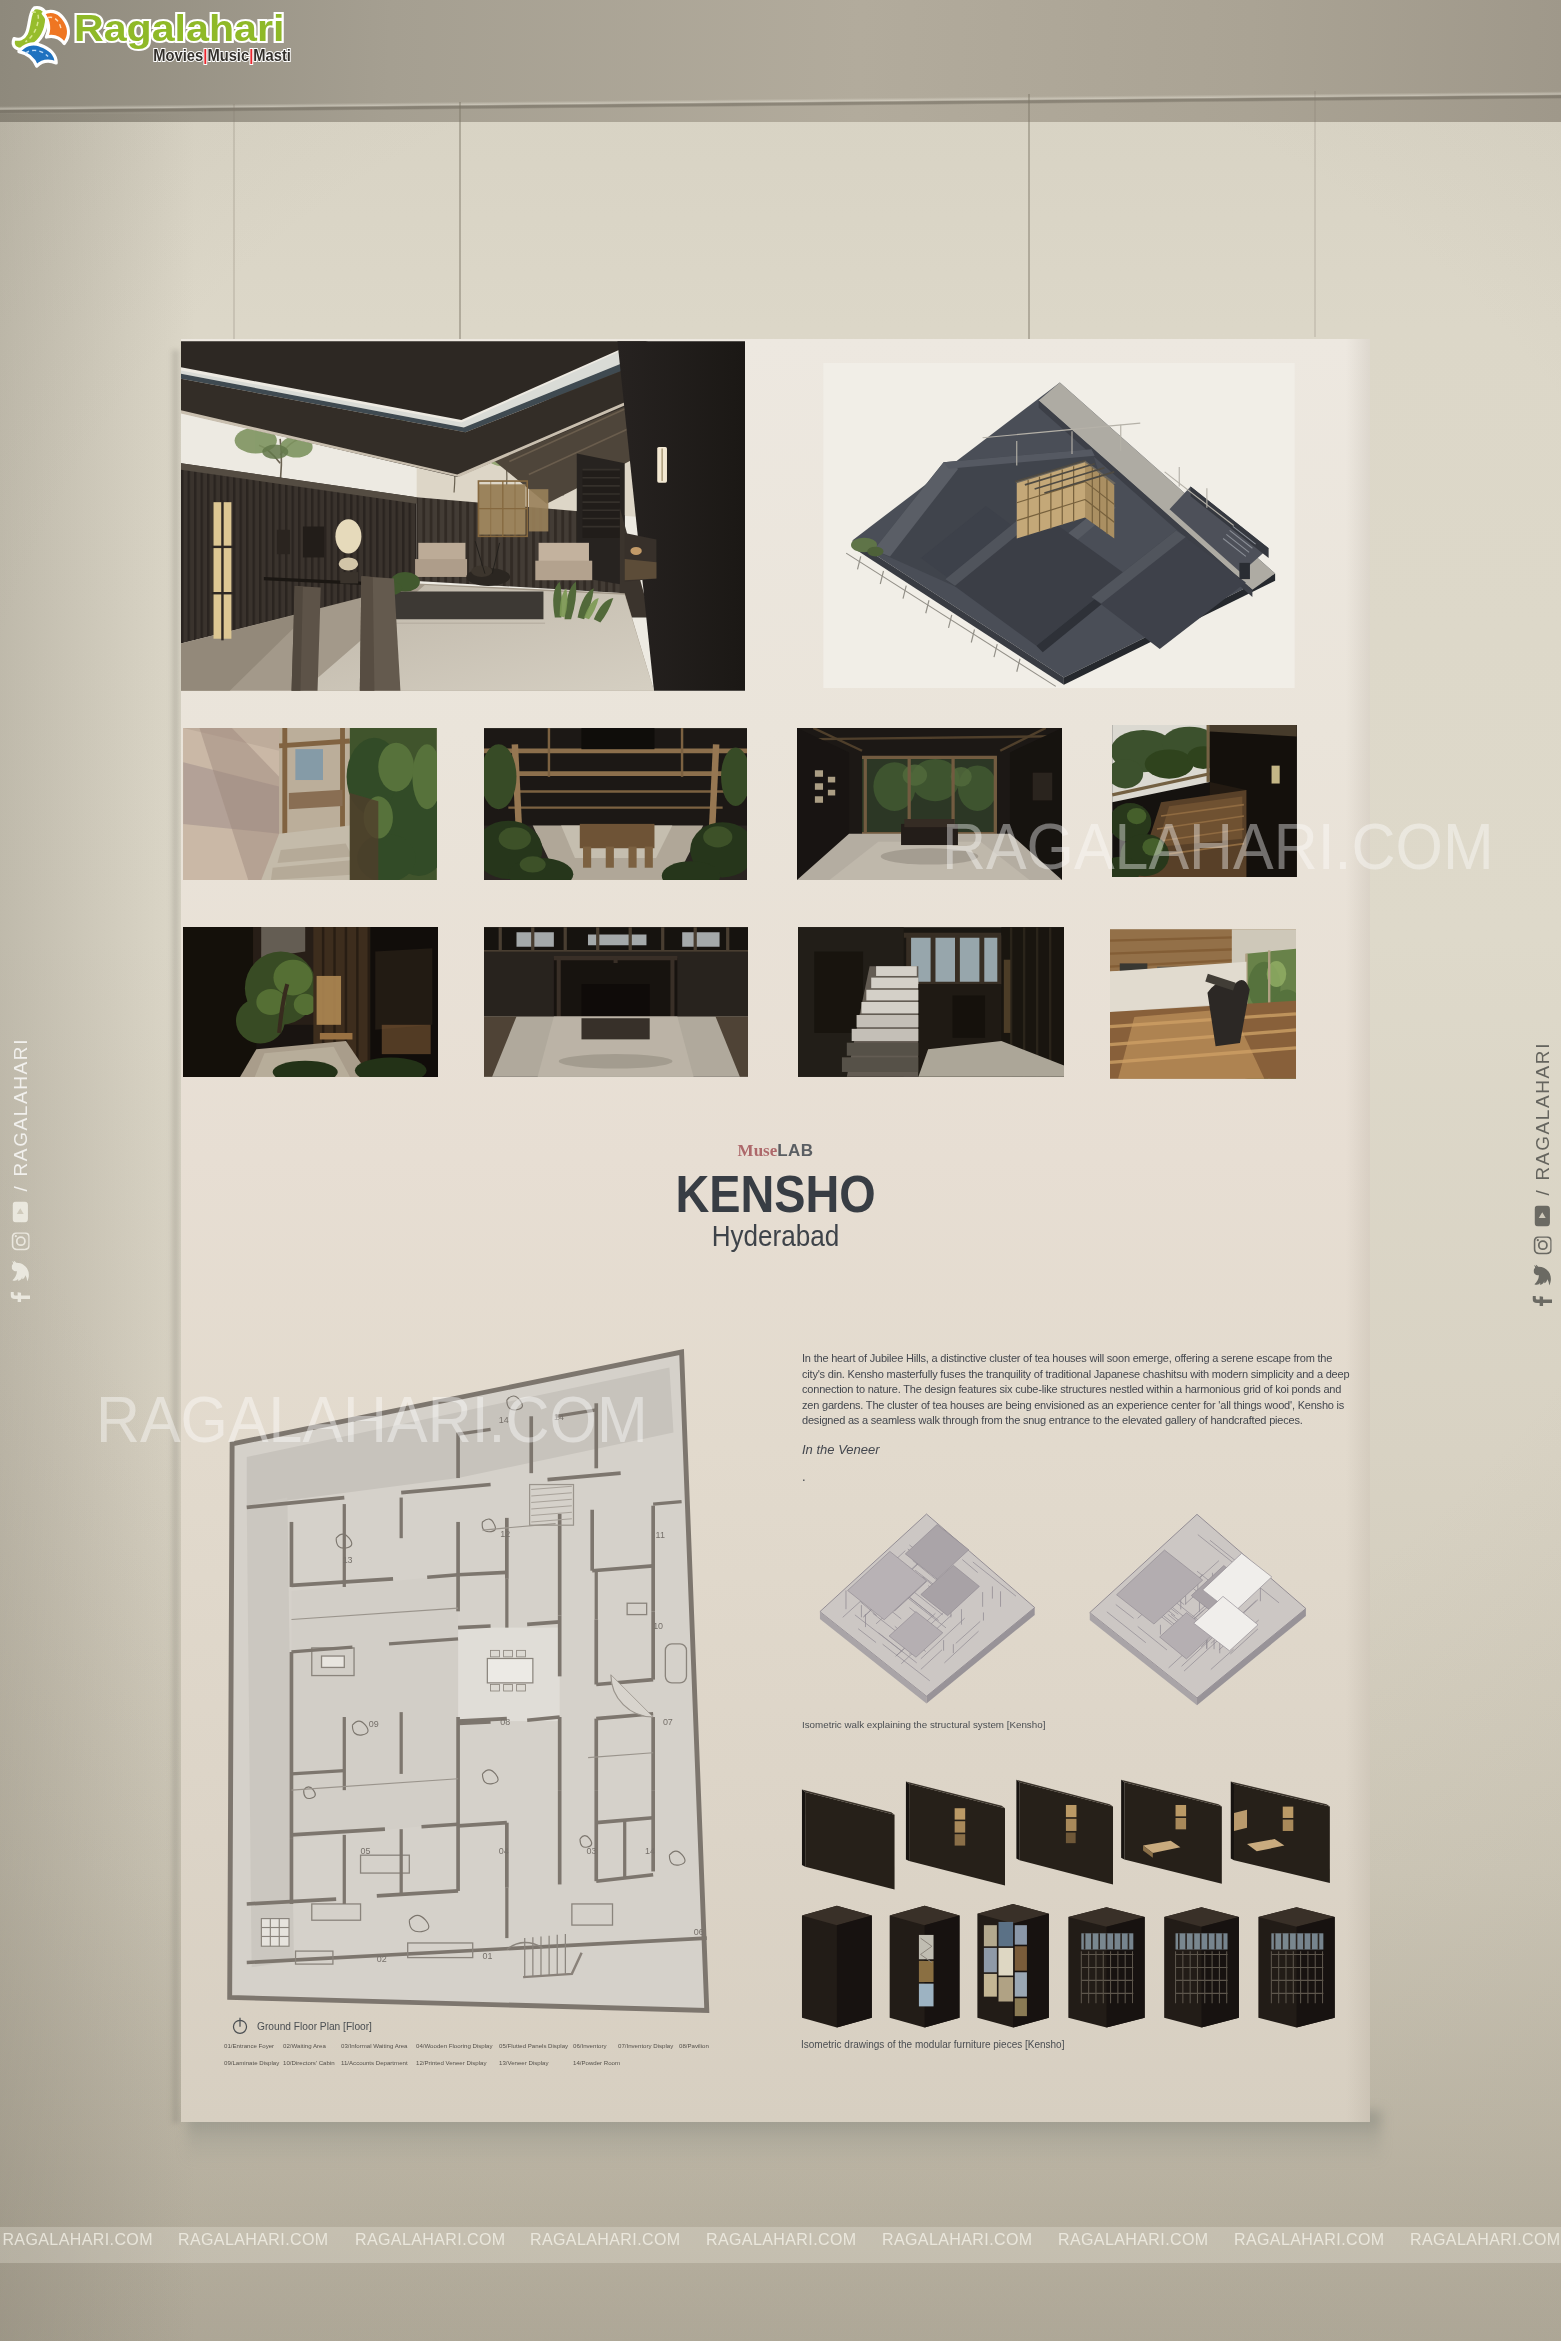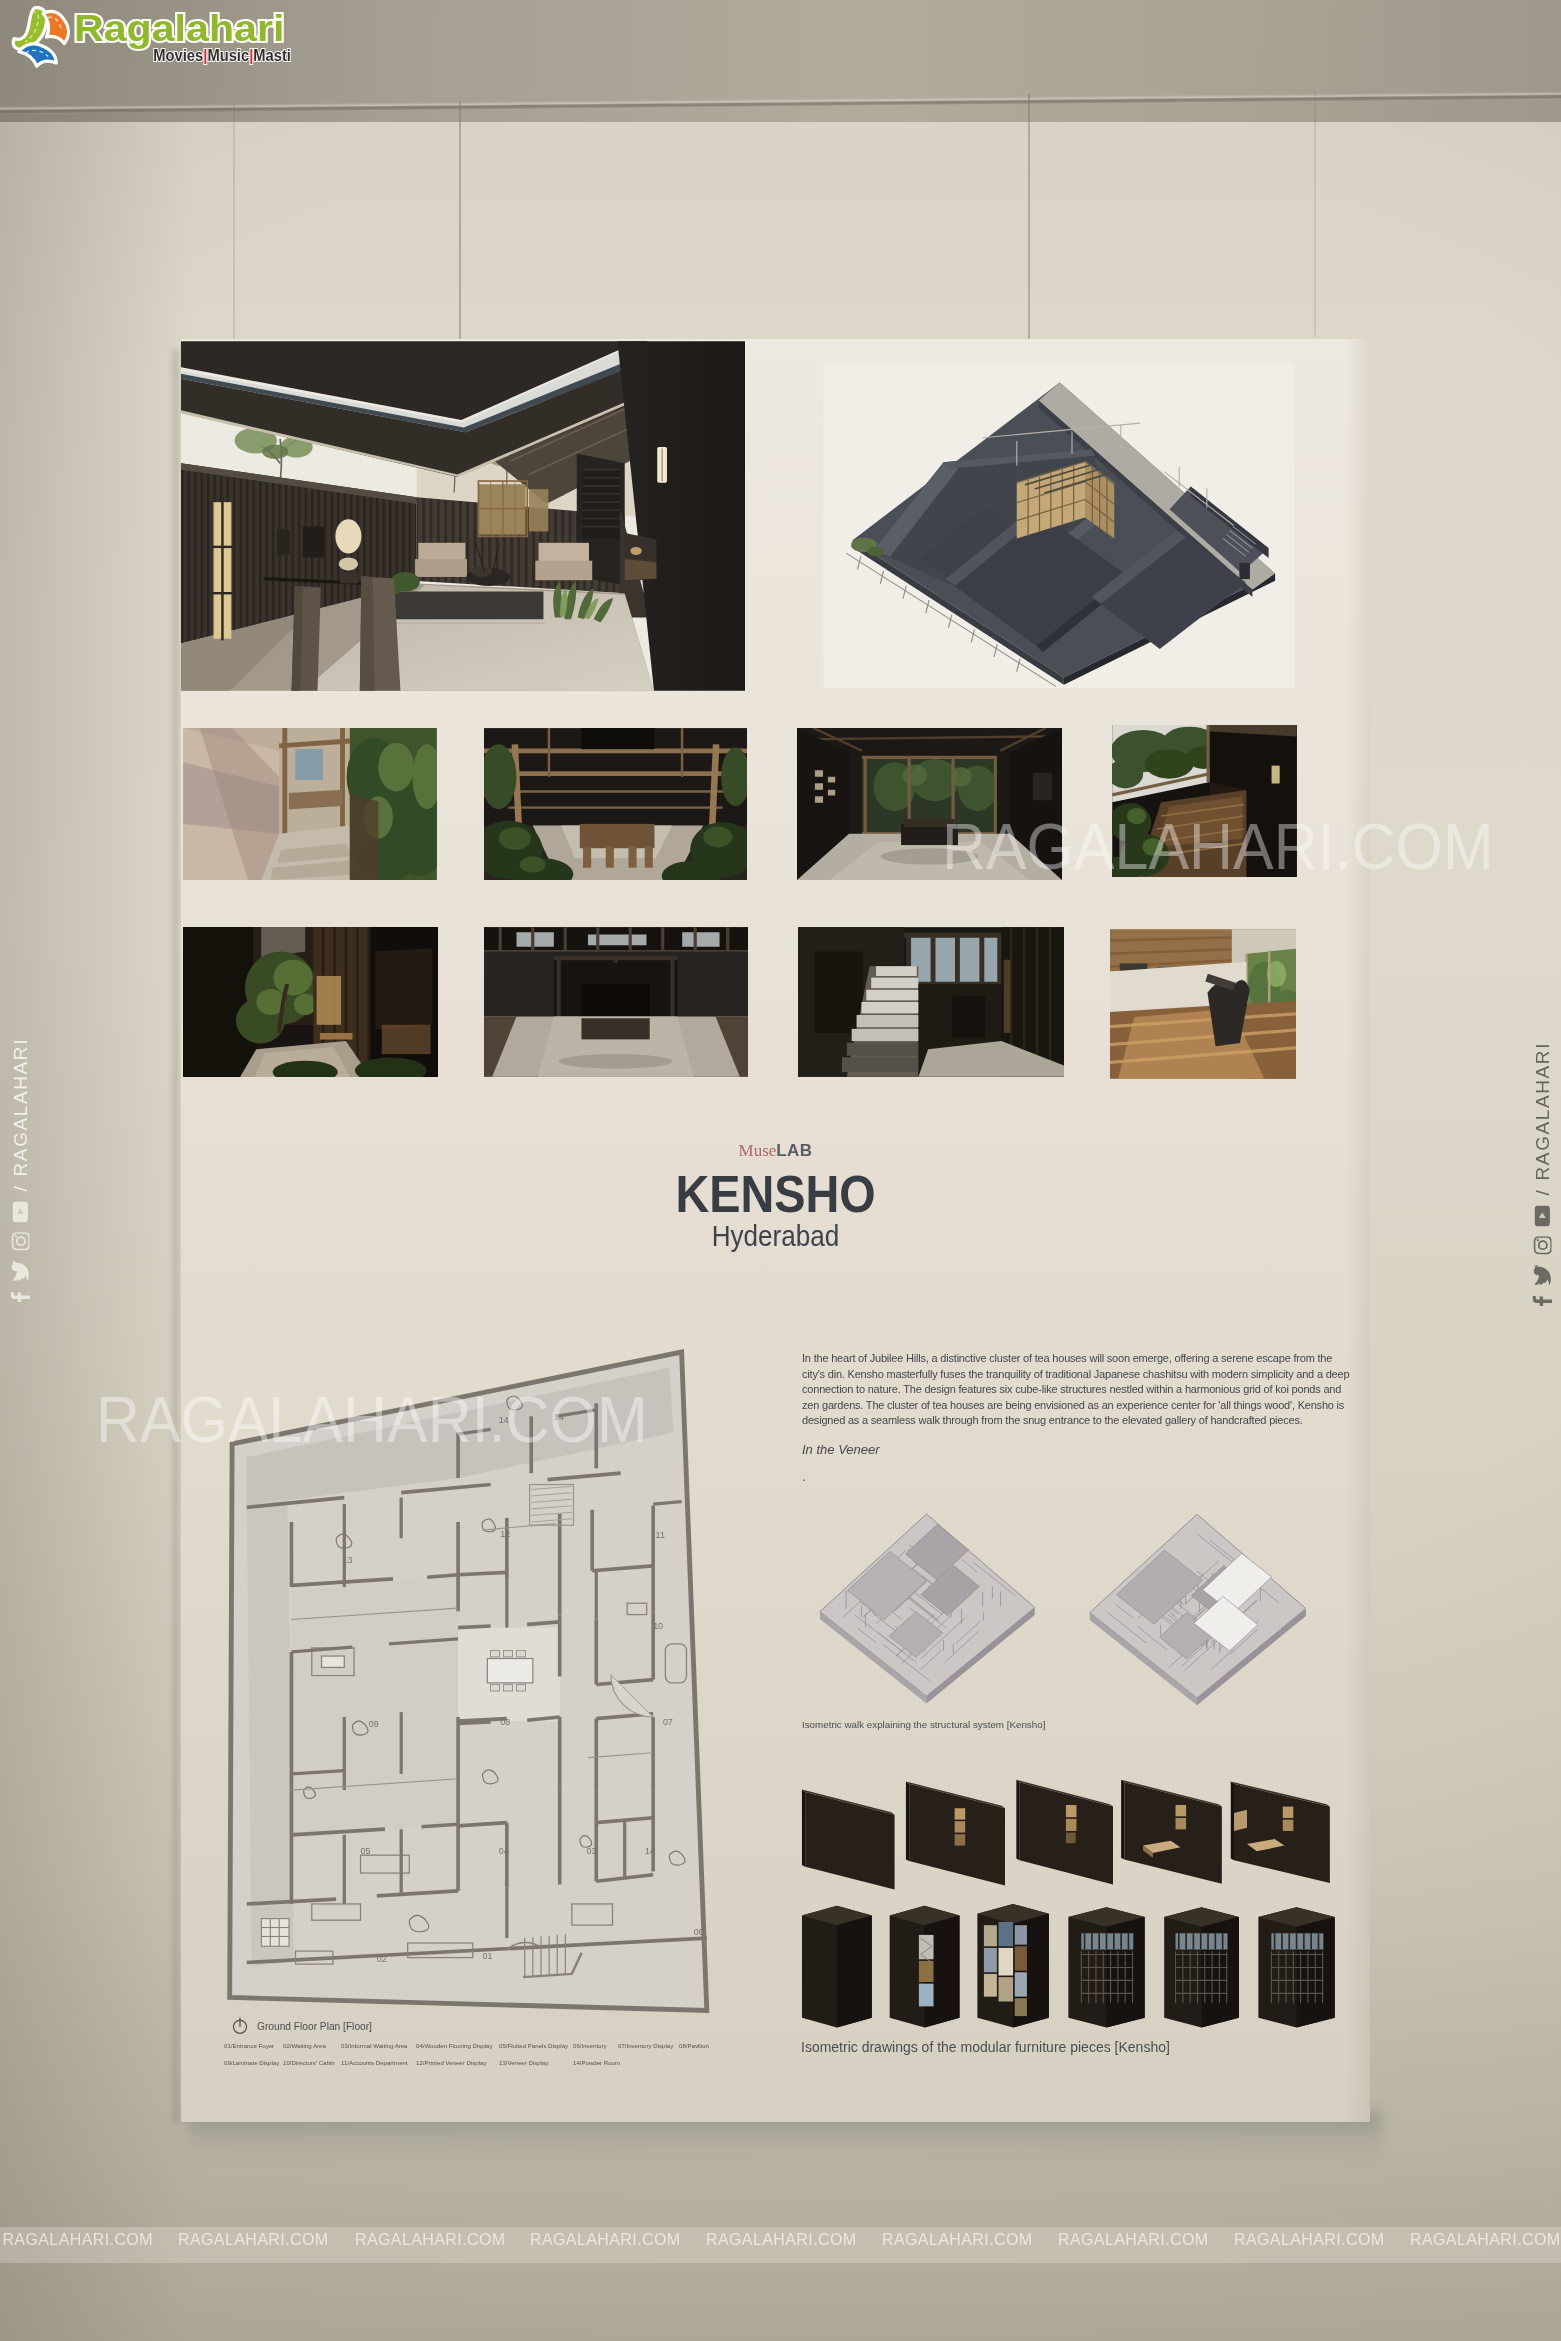--- a/index.html
+++ b/index.html
@@ -620,21 +620,21 @@
           <line x1="0" y1="120" x2="229" y2="104"></line>
           <line x1="0" y1="142" x2="229" y2="124"></line>
           <line x1="0" y1="164" x2="229" y2="146"></line>
         </g>
 <polygon points="30,108 150,98 190,184 10,184" fill="#d9a86a" opacity="0.55"></polygon>
 <path d="M120,78 q18,-24 30,-6 q14,-20 22,2 l-12,66 l-30,4 z" fill="#2e2a26"></path>
 <rect x="118" y="60" width="36" height="10" fill="#444038" transform="rotate(18 136 65)"></rect>
 <rect width="229" height="184" fill="#191510" opacity="0.05"></rect>
       </svg>
 
-    <div class="abs" style="left:0;top:802px;width:1189px;text-align:center;font-size:17px;color:#5a5e62;"><span style="font-family:'Liberation Serif',serif;color:#ad686a;">Muse</span><span style="letter-spacing:0.4px;font-weight:bold;">LAB</span></div>
+    <div class="abs" style="left:0;top:802px;width:1189px;text-align:center;font-size:17px;color:#5a5e62;"><span style="font-family:'Liberation Serif',serif;color:#ad686a;font-weight:bold;">Muse</span><span style="letter-spacing:0.4px;font-weight:bold;">LAB</span></div>
 
     <div class="abs" style="left:0;top:825px;width:1189px;text-align:center;font-size:52px;font-weight:bold;color:#383d44;transform:scaleX(0.9);">KENSHO</div>
 
     <div class="abs" style="left:0;top:880px;width:1189px;text-align:center;font-size:30px;color:#3e4349;transform:scaleX(0.87);">Hyderabad</div>
 
     <div class="abs" style="left:621px;top:1012px;width:569px;font-size:11px;letter-spacing:-0.2px;line-height:15.5px;color:#43474e;white-space:nowrap;">In the heart of Jubilee Hills, a distinctive cluster of tea houses will soon emerge, offering a serene escape from the<br>city's din. Kensho masterfully fuses the tranquility of traditional Japanese chashitsu with modern simplicity and a deep<br>connection to nature. The design features six cube-like structures nestled within a harmonious grid of koi ponds and<br>zen gardens. The cluster of tea houses are being envisioned as an experience center for 'all things wood', Kensho is<br>designed as a seamless walk through from the snug entrance to the elevated gallery of handcrafted pieces.</div>
 
     <div class="abs" style="left:621px;top:1103px;font-size:13px;font-style:italic;color:#43474e;">In the Veneer</div>
 
     <div class="abs" style="left:621px;top:1130px;font-size:13px;color:#43474e;">.</div>
@@ -1160,21 +1160,21 @@
               <line x1="613" y1="228" x2="613" y2="292"></line>
               <line x1="622" y1="228" x2="622" y2="292"></line>
               <line x1="631" y1="228" x2="631" y2="292"></line>
               <line x1="640" y1="228" x2="640" y2="292"></line>
               <line x1="649" y1="228" x2="649" y2="292"></line>
             </g>
           </g>
         </g>
       </svg>
 
-    <div class="abs" style="left:620px;top:1700px;font-size:14px;color:#4a4e52;">Isometric drawings of the modular furniture pieces [Kensho]</div>
+    <div class="abs" style="left:620px;top:1700px;font-size:10px;color:#4a4e52;">Isometric drawings of the modular furniture pieces [Kensho]</div>
   </div>
 
   <div class="abs" style="left:942px;top:809px;font-size:65px;letter-spacing:0px;color:rgba(255,255,255,0.40);white-space:nowrap;transform:scaleX(0.937);transform-origin:left top;">RAGALAHARI.COM</div>
 
   <div class="abs" style="left:96px;top:1382px;font-size:65px;letter-spacing:0px;color:rgba(255,255,255,0.42);white-space:nowrap;transform:scaleX(0.937);transform-origin:left top;">RAGALAHARI.COM</div>
 
   <div class="abs" style="left:-122px;top:1156px;width:283px;height:28px;line-height:28px;text-align:center;transform:rotate(-90deg);font-size:19px;color:rgba(255,255,255,0.78);white-space:nowrap;"><span style="display:inline-flex;align-items:center;gap:9.8px;vertical-align:middle;">
 <svg width="10.6" height="19.5" viewBox="0 0 13 24">
           <path d="M8.5,24 L8.5,13 L12,13 L12.6,8.8 L8.5,8.8 L8.5,6.2 C8.5,5 9.1,4 10.9,4 L12.8,4 L12.8,0.2 C12.4,0.1 11,0 9.6,0 C6.4,0 4.2,1.9 4.2,5.6 L4.2,8.8 L0.6,8.8 L0.6,13 L4.2,13 L4.2,24 Z" fill="#f3f1e9" opacity="0.82"></path>
         </svg>

